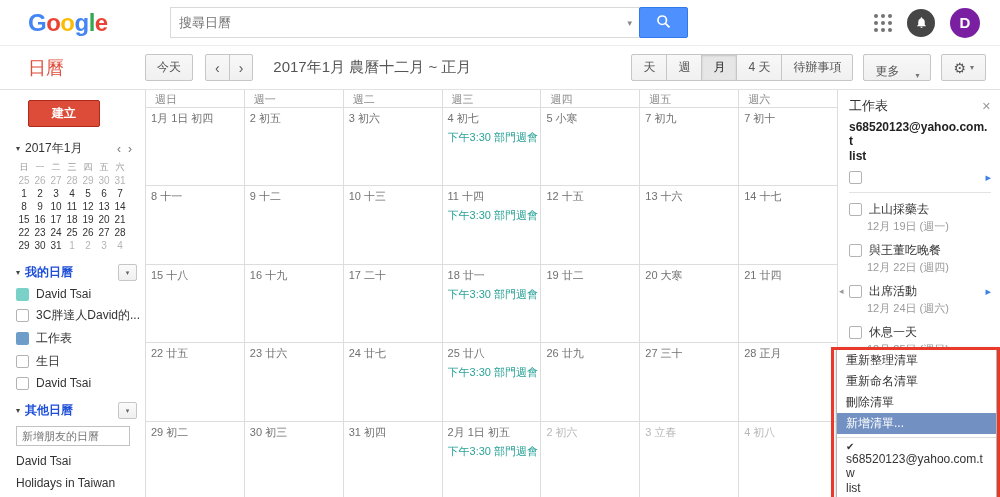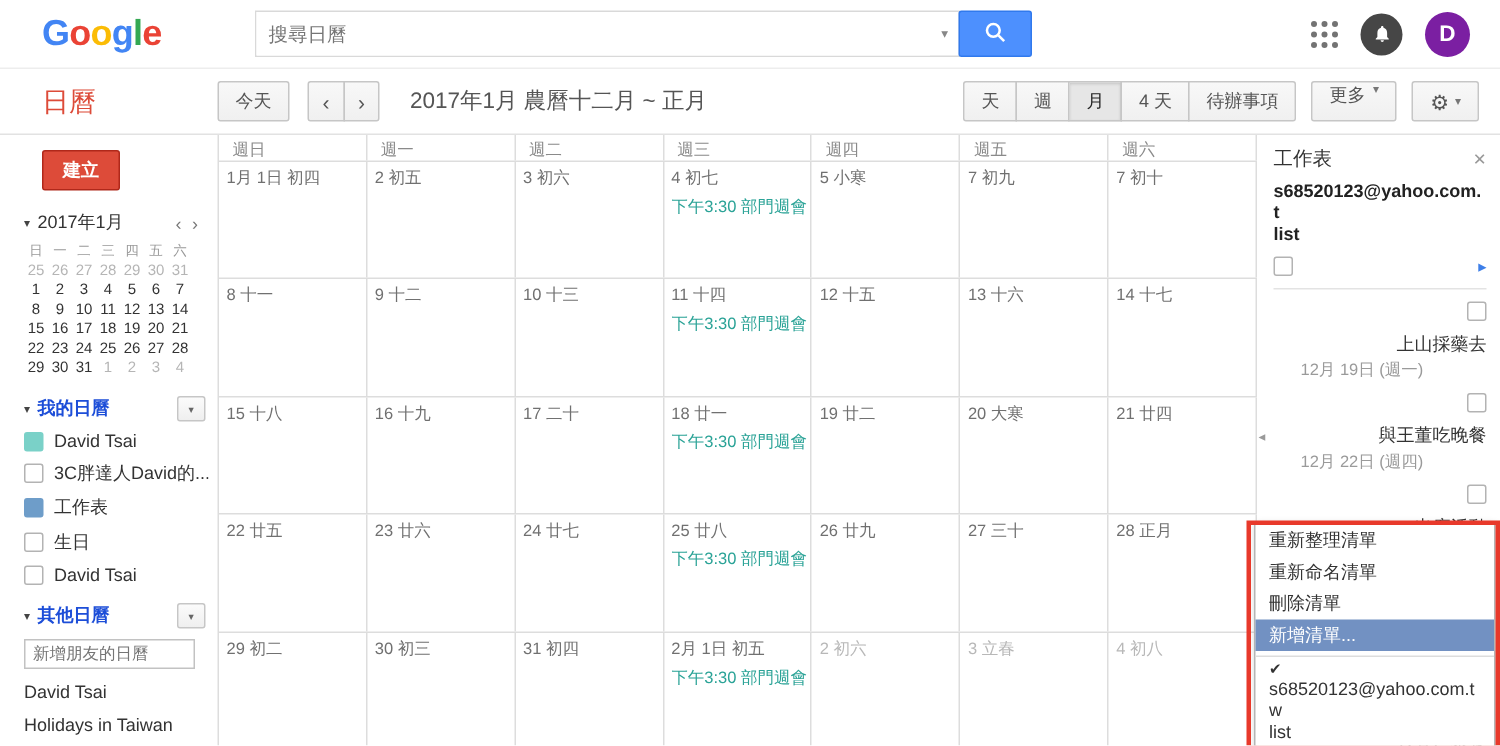--- a/index.html
+++ b/index.html
@@ -27,31 +27,31 @@
   .navgroup{display:flex;margin-left:12px;}
   .navgroup .btn{padding:0 9px;font-size:14px;}
   .navgroup .btn:first-child{border-radius:2px 0 0 2px;}
   .navgroup .btn:last-child{border-radius:0 2px 2px 0;margin-left:-1px;}
   .daterange{margin-left:20px;font-size:15px;color:#555;white-space:nowrap;}
   .views{display:flex;margin-left:auto;}
   .views .btn{border-radius:0;margin-left:-1px;}
   .views .btn:first-child{border-radius:2px 0 0 2px;margin-left:0;}
   .views .btn:last-child{border-radius:0 2px 2px 0;}
   .btn.sel{background:#e6e6e6;box-shadow:inset 0 1px 2px rgba(0,0,0,.15);color:#222;}
-  .more{margin-left:10px;display:flex;align-items:flex-start;gap:5px;}
+  .more{margin-left:10px;display:flex;align-items:flex-end;gap:16px;}
   .gearbtn{margin-left:10px;display:flex;align-items:center;gap:4px;}
   .gear-g{font-size:14px;color:#555;line-height:1;}
   .ddv{font-size:8px;color:#777;}
 
   
   .bodyrow{display:flex;height:409px;}
 
   
   .sidebar{width:145px;flex:none;position:relative;padding-top:8px;overflow:hidden;}
-  .create{display:block;margin:2px 0 0 28px;width:52px;height:27px;background:var(--accent,#dd4b39);border:1px solid #b0281a;border-radius:2px;color:#fff;font-size:12px;font-weight:bold;font-family:inherit;cursor:pointer;}
+  .create{display:block;margin:2px 0 0 28px;width:72px;height:27px;background:var(--accent,#dd4b39);border:1px solid #b0281a;border-radius:2px;color:#fff;font-size:12px;font-weight:bold;font-family:inherit;cursor:pointer;}
   .minical{margin:13px 0 0 16px;width:116px;}
   .mc-header{display:flex;align-items:center;}
   .tri{font-size:8px;color:#444;cursor:pointer;}
   .mc-title{margin-left:5px;font-size:12px;color:#333;}
   .mc-nav{margin-left:auto;display:flex;gap:7px;color:#777;font-size:12px;}
   .mc-nav span{cursor:pointer;}
   .mc-dayheads,.mc-grid{display:grid;grid-template-columns:repeat(7,16px);}
   .mc-dayheads{margin-top:4px;}
   .mc-dh{font-size:9px;color:#999;text-align:center;height:13px;line-height:13px;}
   .mc-cell{font-size:10px;color:#333;text-align:center;height:13px;line-height:13px;cursor:pointer;}
@@ -82,21 +82,21 @@
   .tasks{width:162px;flex:none;position:relative;padding:7px 9px 24px 11px;box-sizing:border-box;}
   .pane-handle{position:absolute;left:1px;top:196px;font-size:9px;color:#9a9a9a;cursor:pointer;}
   .tasks-header{display:flex;align-items:center;}
   .tasks-title{font-size:13px;color:#333;}
   .tclose{margin-left:auto;font-size:11px;color:#999;cursor:pointer;}
   .account{margin-top:5px;font-size:12px;font-weight:bold;color:#222;line-height:1.2;word-break:break-all;}
   .select-row{display:flex;align-items:center;margin-top:8px;padding-bottom:8px;border-bottom:1px solid #e3e3e3;}
   .chev{color:#3d7fe8;font-size:11px;cursor:pointer;}
   .select-row .chev{margin-left:auto;}
   .task-item{margin-top:8px;cursor:pointer;}
-  .task-main{display:flex;align-items:flex-end;gap:7px;flex-direction:column;}
+  .task-main{display:flex;align-items:center;gap:7px;}
   .task-title{font-size:12px;color:#333;white-space:nowrap;overflow:hidden;}
   .task-main .chev{margin-left:auto;}
   .task-date{margin:1px 0 0 18px;font-size:11px;color:#9a9a9a;white-space:nowrap;}
   .tasks-footer{position:absolute;left:0;right:0;bottom:0;height:22px;border-top:1px solid #e3e3e3;background:#fafafa;display:flex;align-items:center;padding:0 7px;z-index:3;}
   .actions{display:flex;align-items:center;gap:3px;color:#2a5db0;font-size:12px;cursor:pointer;}
   .actions .arr{font-size:9px;color:#2a5db0;}
   .footicons{margin-left:auto;display:flex;align-items:center;gap:9px;}
   .plusi{color:#2a5db0;font-size:14px;font-weight:bold;cursor:pointer;line-height:1;}
   .listi{color:#5f7bbf;font-size:13px;cursor:pointer;line-height:1;}
   .trashbtn{display:flex;align-items:center;cursor:pointer;}

